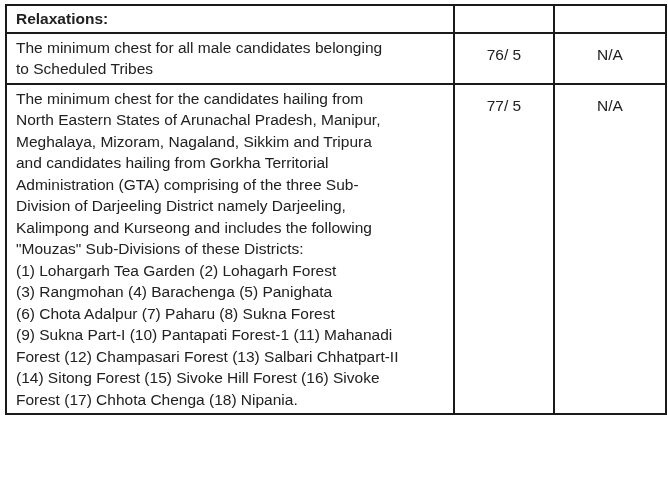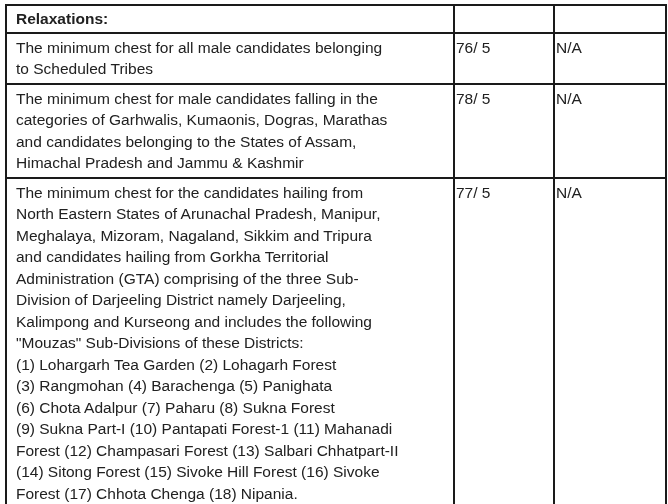--- a/index.html
+++ b/index.html
@@ -48,21 +48,22 @@
   }
   tr.row-1 td { height: 50px; }
   tr.row-2 td { height: 93px; }
   tr.row-3 td { height: 323px; }
 
   td.desc-cell {
     padding: 3px 22px 3px 9px;
     white-space: pre-line;
   }
   td.value-cell {
-    padding-top: 3px;
+    text-align: center;
+    padding-top: 10px;
   }
 </style>
 </head>
 <body>
 
 <div class="page">
   <table class="relaxations-table">
     <colgroup>
       <col class="c1">
       <col class="c2">
@@ -71,28 +72,20 @@
     <tbody>
       <tr class="header-row">
         <td class="header-cell">Relaxations:</td>
         <td class="value-cell"></td>
         <td class="value-cell"></td>
       </tr>
       <tr class="row-1">
         <td class="desc-cell">The minimum chest for all male candidates belonging
 to Scheduled Tribes</td>
         <td class="value-cell">76/ 5</td>
-        <td class="value-cell">N/A</td>
-      </tr>
-      <tr class="row-2">
-        <td class="desc-cell">The minimum chest for male candidates falling in the
-categories of Garhwalis, Kumaonis, Dogras, Marathas
-and candidates belonging to the States of Assam,
-Himachal Pradesh and Jammu &amp; Kashmir</td>
-        <td class="value-cell">78/ 5</td>
         <td class="value-cell">N/A</td>
       </tr>
       <tr class="row-3">
         <td class="desc-cell">The minimum chest for the candidates hailing from
 North Eastern States of Arunachal Pradesh, Manipur,
 Meghalaya, Mizoram, Nagaland, Sikkim and Tripura
 and candidates hailing from Gorkha Territorial
 Administration (GTA) comprising of the three Sub-
 Division of Darjeeling District namely Darjeeling,
 Kalimpong and Kurseong and includes the following

